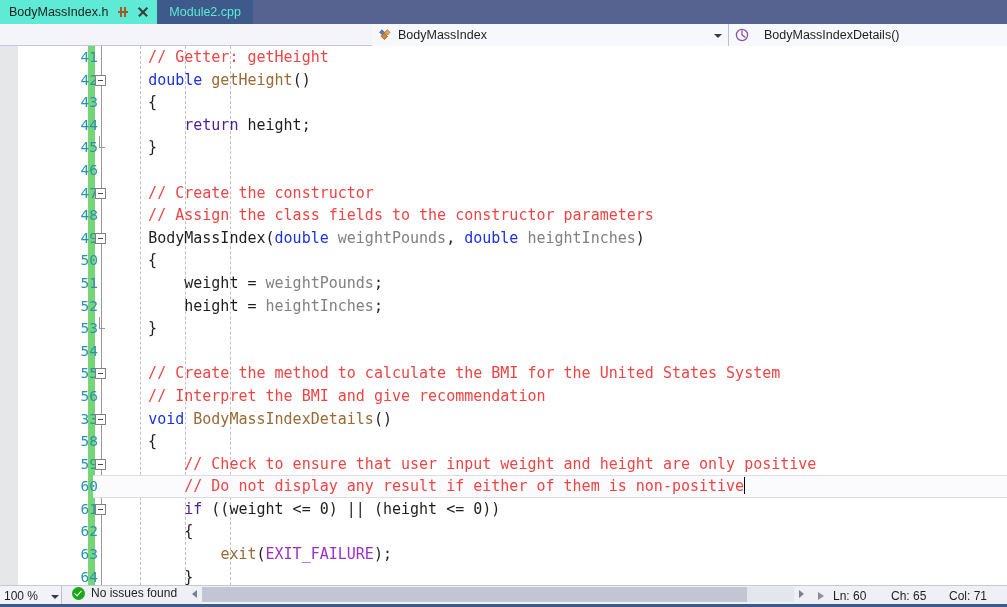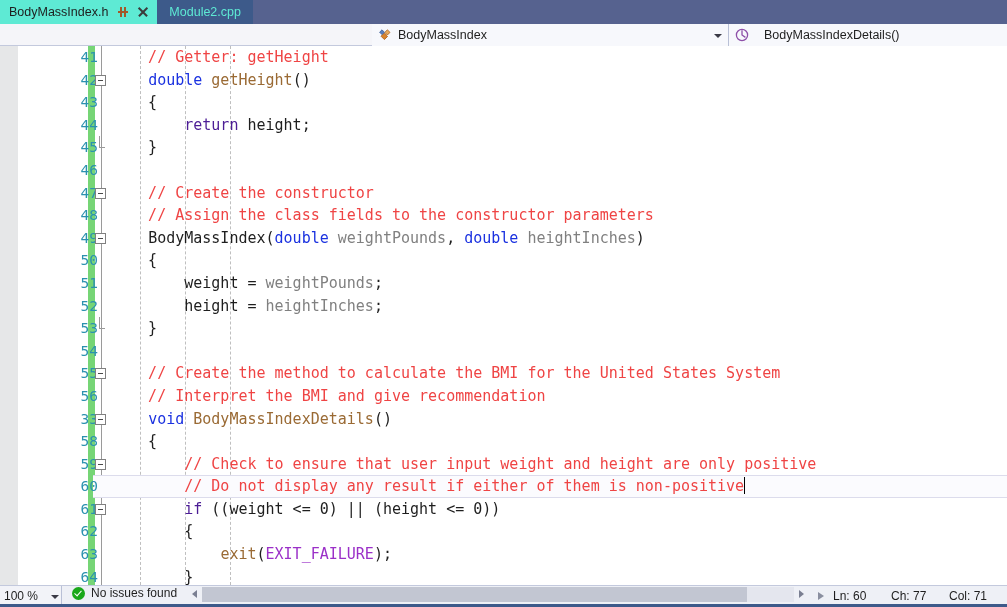--- a/index.html
+++ b/index.html
@@ -483,19 +483,19 @@
     <div class="hscroll">
       <span class="hs-arrow left"></span>
       <span class="hs-track">
         <span class="hs-thumb"></span>
       </span>
       <span class="hs-arrow right"></span>
     </div>
     <div class="caretpos">
       <span class="cp-tri"></span>
       <span class="cp-item">Ln: 60</span>
-      <span class="cp-item">Ch: 77</span>
+      <span class="cp-item">Ch: 65</span>
       <span class="cp-item">Col: 71</span>
     </div>
   </div>
 
   <div class="bottomedge"></div>
 </div>
 
 </body></html>

